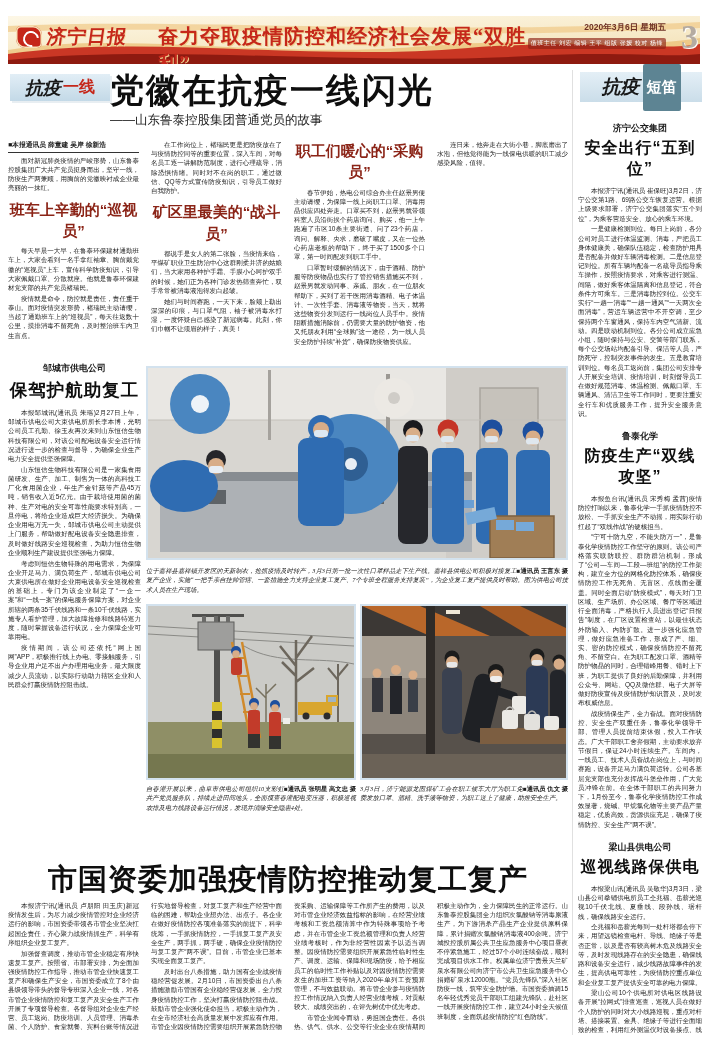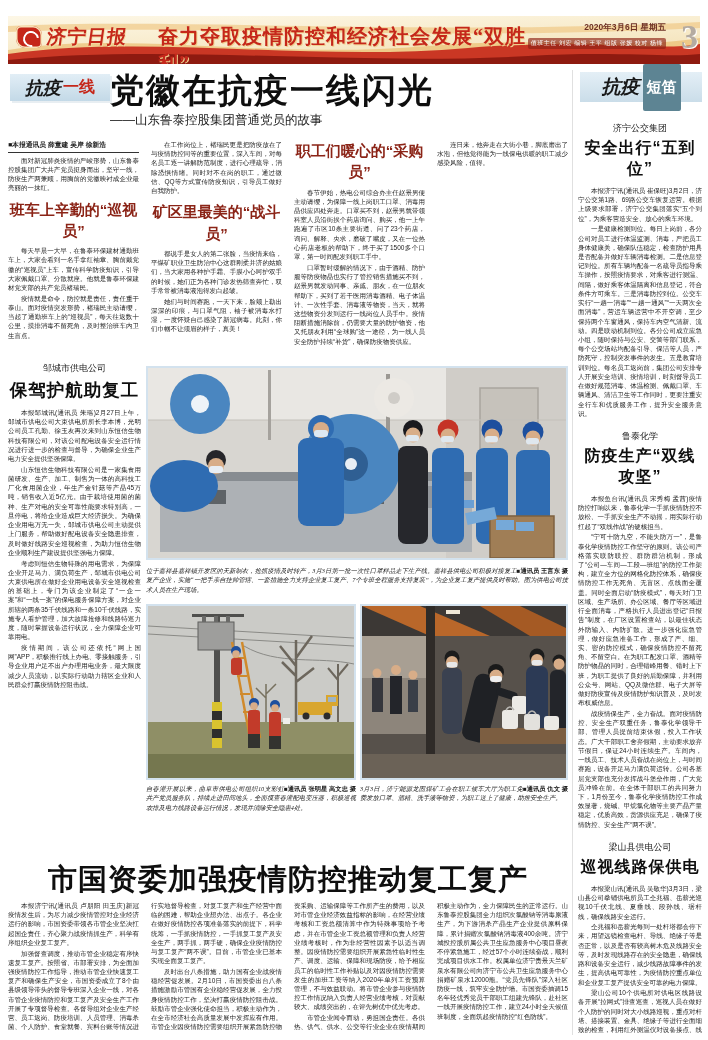--- a/index.html
+++ b/index.html
@@ -51,21 +51,21 @@
   .body-text { font-size:6.5px; line-height:1.42; text-align:justify; color:#1c1c1c; }
   .body-text p { margin:0 0 1.5px; text-indent:2em; }
   .byline { font-size:6.8px; font-weight:bold; text-indent:0 !important;
     border-bottom:1px solid #333; padding-bottom:2px; margin-bottom:3px !important; }
   .col-sub { font-size:15px; font-weight:bold; color:#8b2417; text-align:center;
     text-indent:0 !important; margin:6px 0 5px !important; }
   .top-body { position:absolute; left:8px; top:140px; width:560px; height:218px;
     columns:4; column-gap:12px; column-fill:auto; overflow:hidden; }
   
   .left-article { position:absolute; left:8px; top:362px; width:133px; height:480px; overflow:hidden; }
-  .company-line { font-size:9px; text-align:center; color:#1c1c1c; margin-bottom:3px; }
+  .company-line { font-size:9px; text-align:center; color:#1c1c1c; margin-bottom:3px;font-weight:bold; }
   .art-title { font-size:17.5px; font-weight:bold; text-align:center; color:#0e0e0e;
     margin-bottom:6px; letter-spacing:1px; }
   
   .photo { position:absolute; border:2px solid #d3e2ee; background:#ddd; overflow:hidden; }
   .photo svg { display:block; }
   .caption { position:absolute; font-size:6.3px; line-height:1.5; text-align:justify;
     color:#1c1c1c; font-style:italic; font-family:"Liberation Serif",serif; }
   .caption .credit { font-style:normal; font-weight:bold; float:right; font-family:"Liberation Sans",sans-serif; }
   
   .bottom-kicker { position:absolute; left:146px; top:845px; font-size:13px; color:#2a2a2a;

